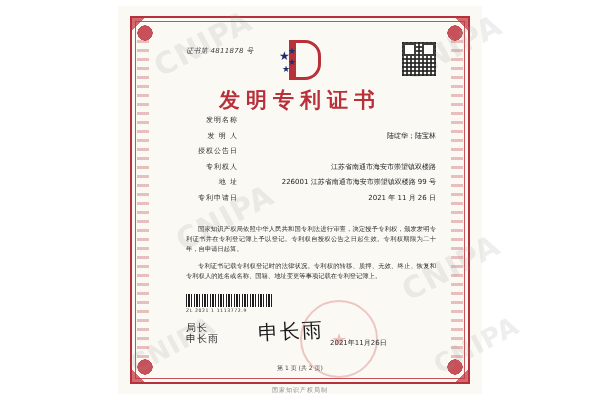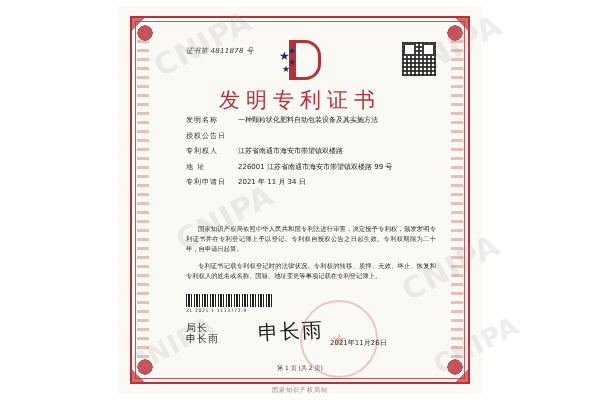--- a/index.html
+++ b/index.html
@@ -161,38 +161,39 @@
   .emblem .s4 { left: 3px; top: 25px; }
 
   .title {
     position: absolute;
     left: 0; right: 0;
     top: 86px;
     text-align: center;
     font-size: 21px;
     letter-spacing: 6px;
     color: #b8303a;
-    font-weight: normal;
+    font-weight: bold;
     font-family: "DejaVu Sans", "Liberation Sans", sans-serif;
   }
 
   
   .fields {
     position: absolute;
     left: 186px;
     top: 116px;
     width: 250px;
   }
   .field-row {
     display: flex;
     align-items: baseline;
     margin-bottom: 6.5px;
     font-size: 7px;
     color: #2c2c2c;
     line-height: 9px;
+    text-align: right;
   }
   .field-label {
     width: 52px;
     flex: 0 0 52px;
     letter-spacing: 1px;
     color: #2c2c2c;
   }
   .field-value {
     flex: 1;
     color: #222;
@@ -333,36 +334,39 @@
     <span class="star s2">★</span>
     <span class="star s3">★</span>
     <span class="star s4">★</span>
   </div>
 
   <div class="title">发明专利证书</div>
 
   <div class="fields">
     <div class="field-row">
       <div class="field-label">发明名称</div>
-      <div class="field-value">一种颗粒状化肥料自动包装设备及其实施方法</div>
+    </div>
+    <div class="field-row">
+      <div class="field-label">发 明 人</div>
+      <div class="field-value">陆绽华；陆宝林</div>
     </div>
     <div class="field-row">
       <div class="field-label">授权公告日</div>
     </div>
     <div class="field-row">
       <div class="field-label">专利权人</div>
       <div class="field-value">江苏省南通市海安市崇望镇双楼路</div>
     </div>
     <div class="field-row">
       <div class="field-label">地        址</div>
       <div class="field-value">226001 江苏省南通市海安市崇望镇双楼路 99 号</div>
     </div>
     <div class="field-row">
       <div class="field-label">专利申请日</div>
-      <div class="field-value">2021 年 11 月 34 日</div>
+      <div class="field-value">2021 年 11 月 26 日</div>
     </div>
   </div>
 
   <div class="para-block">
     <p>国家知识产权局依照中华人民共和国专利法进行审查，决定授予专利权，颁发发明专利证书并在专利登记簿上予以登记。专利权自授权公告之日起生效。专利权期限为二十年，自申请日起算。</p>
     <p>专利证书记载专利权登记时的法律状况。专利权的转移、质押、无效、终止、恢复和专利权人的姓名或名称、国籍、地址变更等事项记载在专利登记簿上。</p>
   </div>
 
   <div class="barcode"></div>
   <div class="barcode-text">ZL 2021 1 1113772.9</div>

